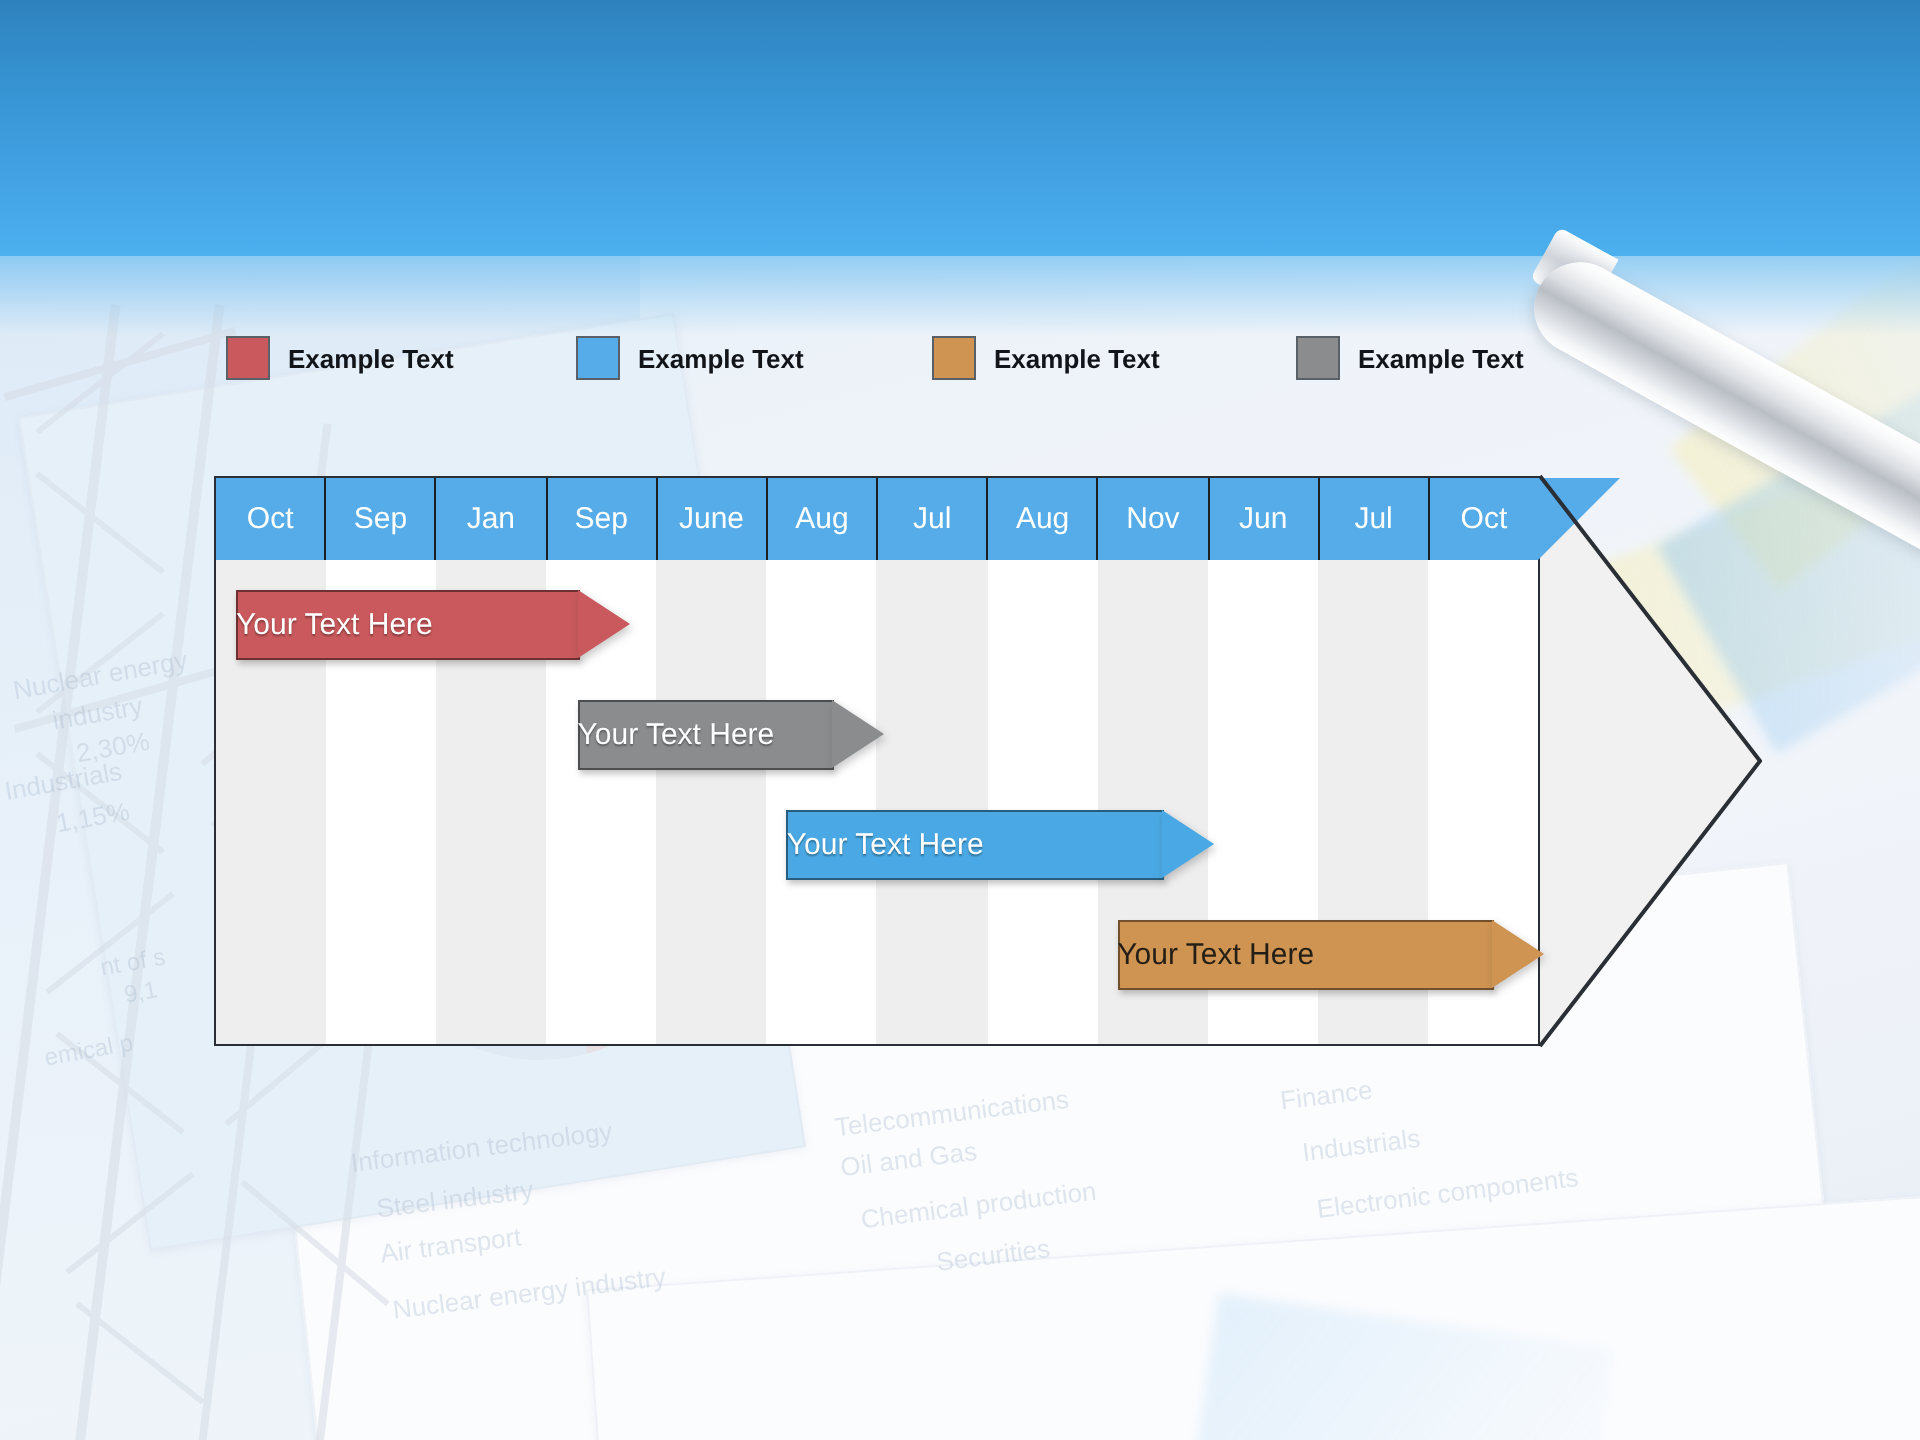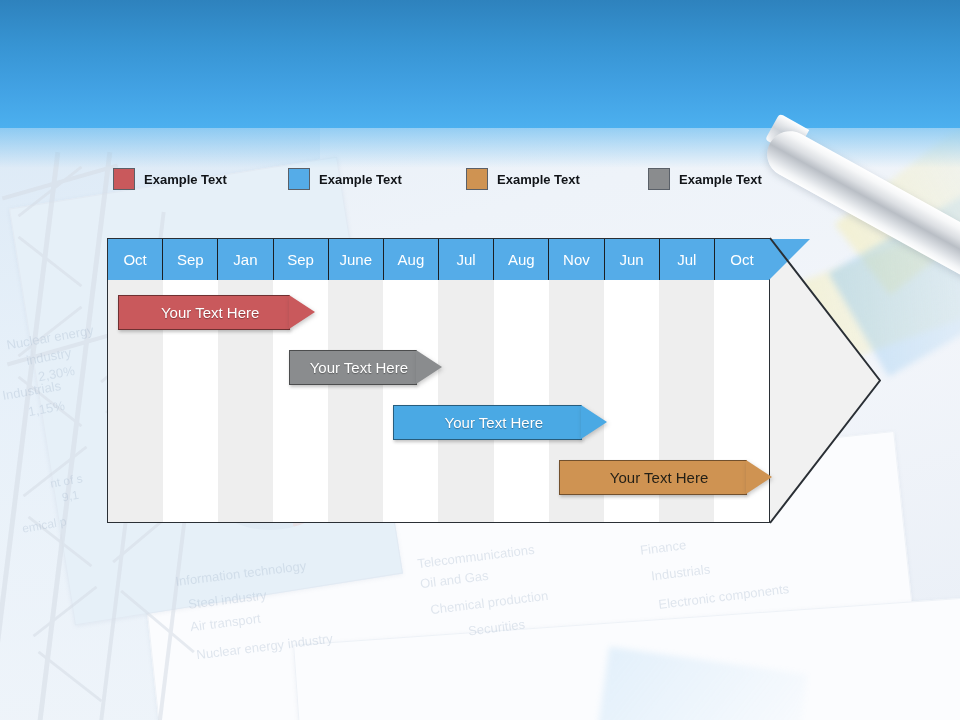--- a/index.html
+++ b/index.html
@@ -134,21 +134,21 @@
   .bar-rect{
     position:absolute;left:0;top:0;height:100%;box-sizing:border-box;
     border:1px solid rgba(0,0,0,.45);
     box-shadow:1px 2px 3px rgba(60,60,60,.30);
   }
   .bar-tip{position:absolute;top:0;width:0;height:0;
     border-top:17.5px solid transparent;border-bottom:17.5px solid transparent;
     filter:drop-shadow(1px 2px 2px rgba(60,60,60,.28));
   }
   .bar-label{
-    position:relative;z-index:3;width:100%;text-align:center;
+    position:relative;z-index:3;width:100%;text-align:left;
     font-size:15px;white-space:nowrap;padding-right:14px;box-sizing:border-box;
   }
   .lbl-light{color:#ffffff;text-shadow:0 1px 1px rgba(0,0,0,.35);}
   .lbl-dark{color:#231f16;}
 </style>
 </head>
 <body>
 
 <div id="slide">
 

